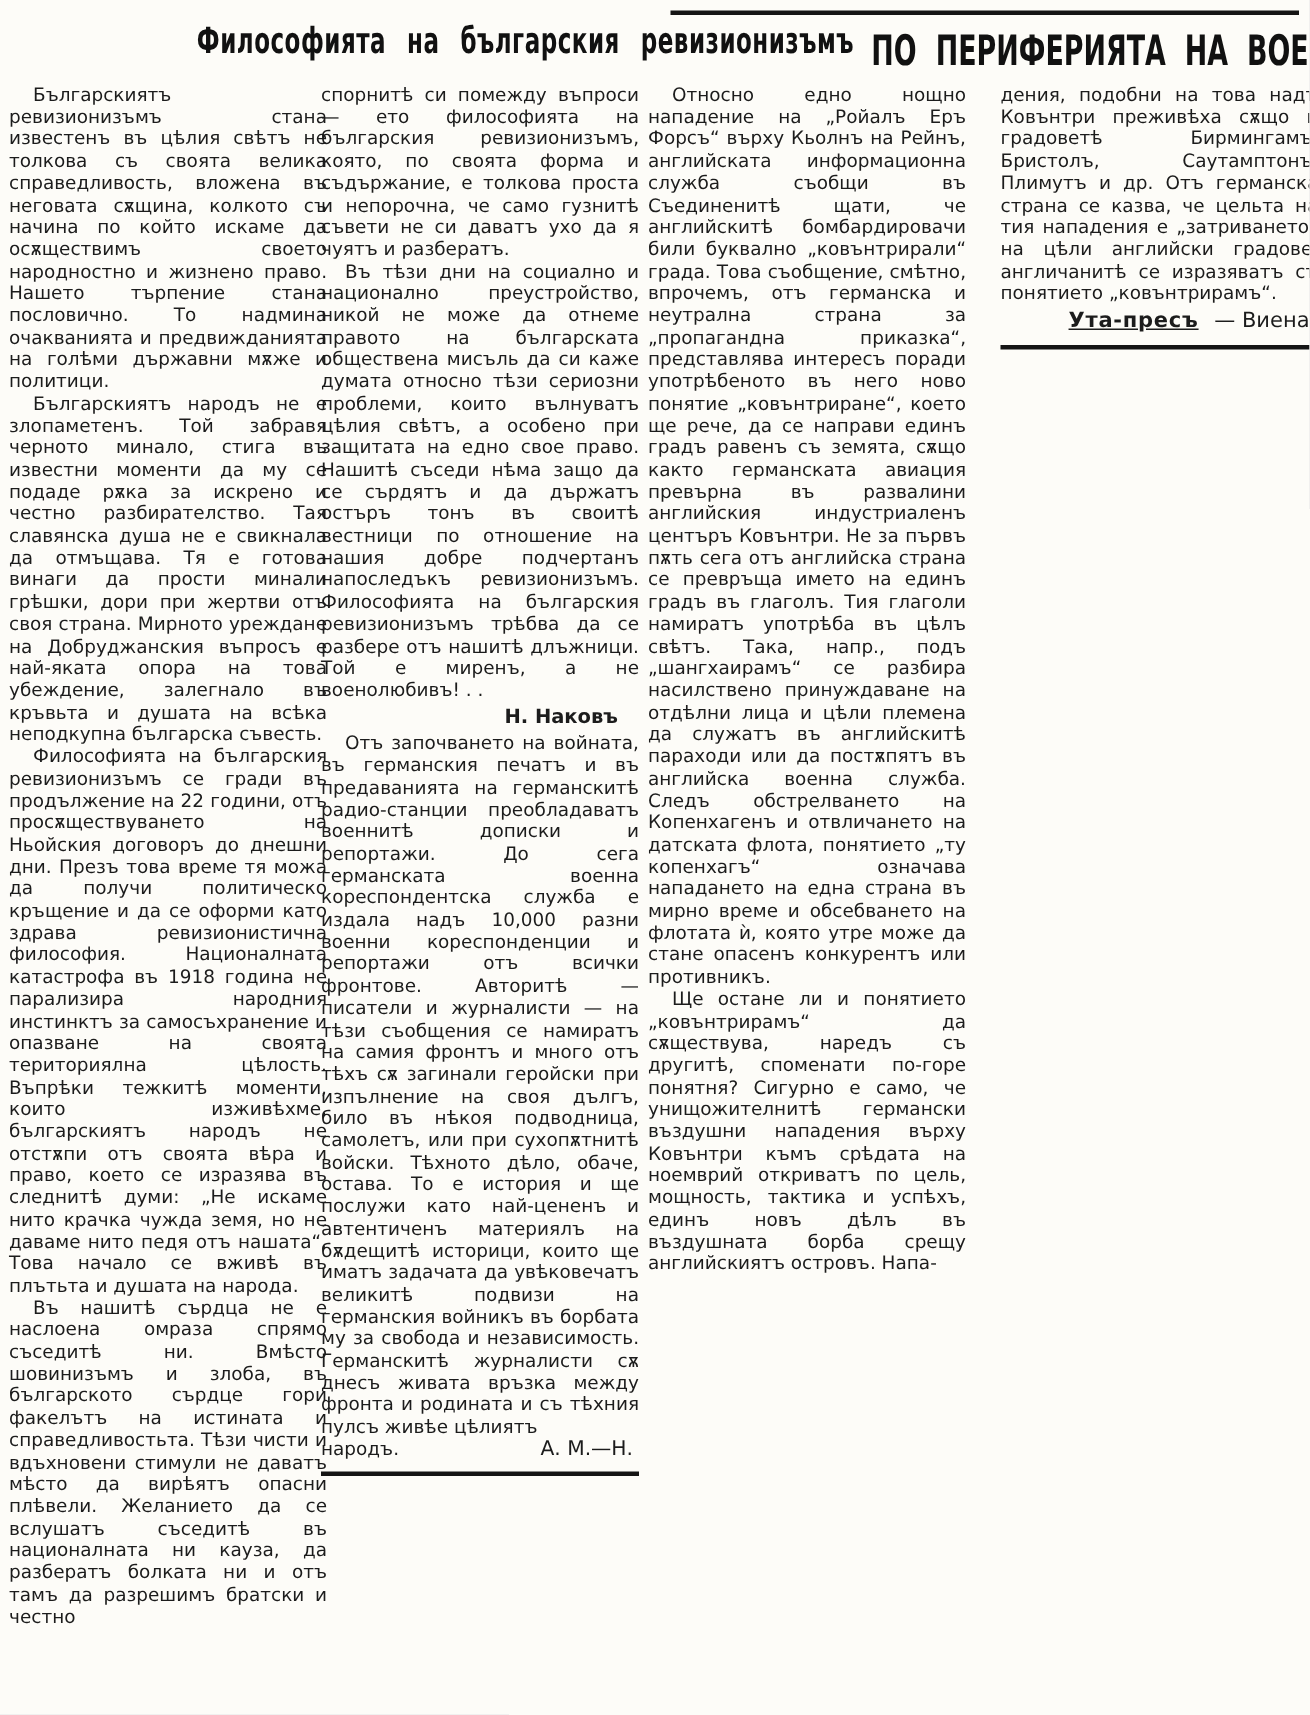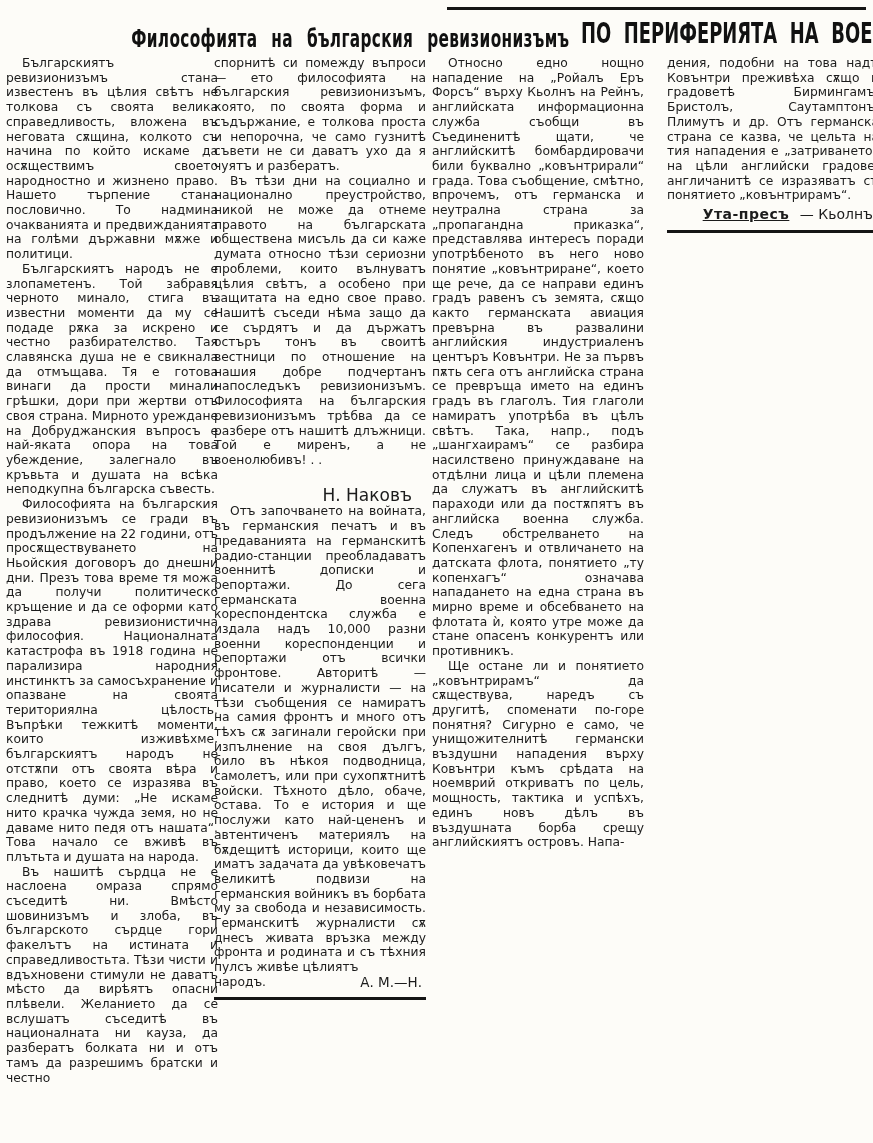--- a/index.html
+++ b/index.html
@@ -2,21 +2,21 @@
 <html lang="bg"><head>
 <meta charset="utf-8">
 <style>
   html,body{margin:0;padding:0;background:#e8e8e8;}
   #page{
     position:relative;width:873px;height:1143px;margin:0 auto;
     background:#fdfcf8;color:#1a1a1a;overflow:hidden;
     font-family:"DejaVu Sans",sans-serif;
   }
   
-  .hl-left{position:absolute;left:8px;top:13px;width:426px;text-align:center;white-space:nowrap;margin-top:12px;}
+  .hl-left{position:absolute;left:8px;top:13px;width:426px;text-align:center;white-space:nowrap;}
   .hl-left .scale{
     display:inline-block;font-size:24px;font-weight:bold;word-spacing:13px;
     transform:scaleX(0.64);transform-origin:center;letter-spacing:0.5px;color:#111;
   }
   .rule-top-right{position:absolute;left:447px;top:7px;width:419px;height:3px;background:#151515;}
   .hl-right{position:absolute;left:447px;top:17px;width:419px;text-align:center;white-space:nowrap;}
   .hl-right .scale{
     display:inline-block;font-size:28px;font-weight:bold;word-spacing:10px;
     transform:scaleX(0.64);transform-origin:center;color:#111;
   }
@@ -25,21 +25,21 @@
     position:absolute;top:56px;width:212px;
     font-size:12.3px;line-height:14.7px;text-align:justify;color:#1c1c1c;
   }
   #col1{left:6px;height:1085px;}
   #col2{left:214px;height:1085px;}
   #col3{left:432px;}
   #col4{left:667px;}
   .para{margin:0;text-indent:16px;}
   .para.noindent{text-indent:0;}
   
-  .sig-nakov{font-weight:normal;font-size:17px;text-align:right;padding-right:14px;margin:20px 0 2px;}
+  .sig-nakov{font-weight:bold;font-size:13px;text-align:right;padding-right:14px;margin:4px 0 2px;}
   .subhead-wrap{margin:12px 0 7px;text-align:center;}
   .subhead1{white-space:nowrap;}
   .subhead1 .scale{
     display:inline-block;font-size:21px;font-weight:bold;
     transform:scaleX(0.74);transform-origin:center;color:#111;
   }
   .subhead2{font-size:14px;font-weight:bold;letter-spacing:0.5px;margin-top:1px;color:#111;}
   .lastline{display:flex;justify-content:space-between;align-items:center;}
   .lastline .sig{font-weight:normal;font-size:13.5px;padding-right:4px;}
   .rule-col2{height:3px;background:#151515;margin-top:7px;}
@@ -96,18 +96,18 @@
       <p class="para">Ще остане ли и понятието „ковънтрирамъ“ да сѫществува, наредъ съ другитѣ, споменати по-горе понятня? Сигурно е само, че унищожителнитѣ германски въздушни нападения върху Ковънтри къмъ срѣдата на ноемврий откриватъ по цель, мощность, тактика и успѣхъ, единъ новъ дѣлъ въ въздушната борба срещу английскиятъ островъ. Напа-</p>
     </div>
 
   <div class="col" id="col4">
     <div>
 
     <p class="para noindent">дения, подобни на това надъ Ковънтри преживѣха сѫщо и градоветѣ Бирмингамъ, Бристолъ, Саутамптонъ, Плимутъ и др. Отъ германска страна се казва, че цельта на тия нападения е „затриването“ на цѣли английски градове; англичанитѣ се изразяватъ съ понятието „ковънтрирамъ“.</p>
       </div>
     <div class="sig-uta">
       <span class="agency">Ута-пресъ</span>
-      <span class="loc">— Кьолнъ</span>
+      <span class="loc">— Виена</span>
     </div>
     <div class="rule-col4"></div>
   </div>
 
 </div>
 
 </body></html>

